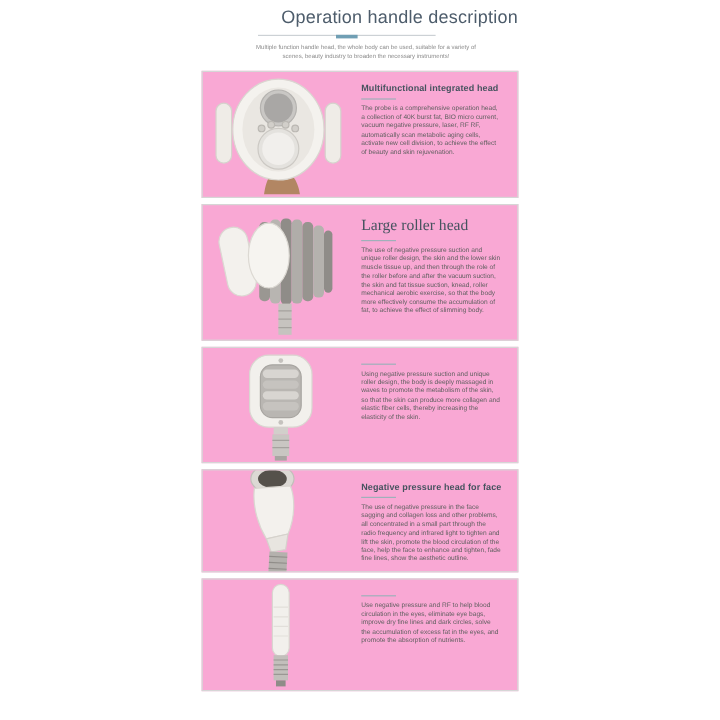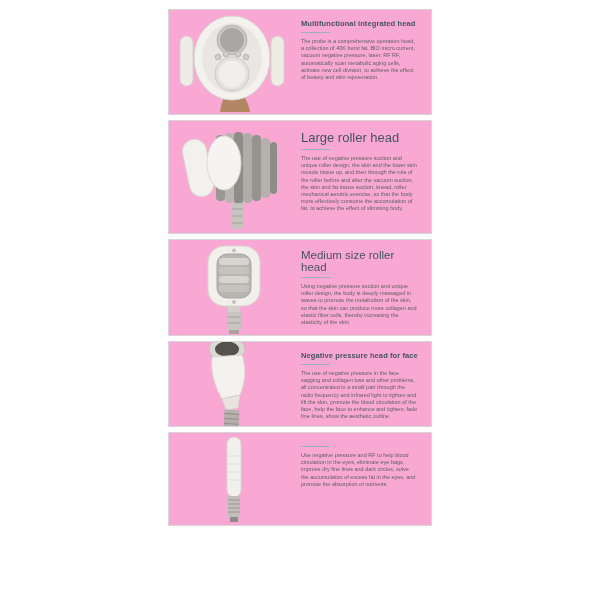--- a/index.html
+++ b/index.html
@@ -19,31 +19,38 @@
     width:184px; margin:7px auto 0; transform:translateX(5px);
     font-size:5px; line-height:6.5px; color:#8b8b8b; text-align:center;
   }
   .sections { width:264px; margin:9px auto 0; }
   .section { border:1px solid #d6d6d6; background:#f9a8d4; display:flex; margin-bottom:5px; }
   .s1{height:106px}.s2{height:114px}.s3{height:97px}.s4{height:86px}.s5{height:94px}
   .img-wrap { width:126px; flex:none; display:flex; align-items:center; justify-content:center; overflow:hidden; }
   .txt { flex:1; padding:9px 13px 5px 6px; }
   .heading { color:#46535f; }
   .h-sm { font-size:7.5px; font-weight:700; letter-spacing:0.1px; }
-  .h-lg { font-size:13px; font-weight:400; }
+  .h-lg { font-size:13px; font-weight:400;font-family:Liberation Serif, serif; }
   .h-md { font-size:11.5px; font-weight:400; }
   .nowrap { white-space:nowrap; }
   .divider { width:29px; height:1px; background:#9fb0ba; margin:4px 0 5px; }
   .desc { font-size:5.5px; line-height:7.2px; color:#5f5f5f; }
 </style>
 </head>
 <body>
 
 <div class="page">
 
+  <div class="header">
+    <div class="title">Operation handle description</div>
+    <div class="rule">
+      <div class="dash"></div>
+    </div>
+    <div class="subtitle">Multiple function handle head, the whole body can be used, suitable for a variety of scenes, beauty industry to broaden the necessary instruments!</div>
+  </div>
 
   <div class="sections">
 
     <div class="section s1">
       <div class="img-wrap">
         <svg width="120" height="100" viewBox="0 0 120 100">
           <path d="M48,100 C50,85 55,80 62,80 C70,80 76,87 78,100 Z" fill="#b28663"></path>
           <rect x="54" y="74" width="14" height="12" fill="#cfccc8"></rect>
           <rect x="8" y="24" width="13" height="50" rx="6.5" fill="#efece7" stroke="#d5d2cc"></rect>
           <rect x="99" y="24" width="13" height="50" rx="6.5" fill="#efece7" stroke="#d5d2cc"></rect>
@@ -105,21 +112,20 @@
           <circle cx="62" cy="8.5" r="2" fill="#c5c2be"></circle>
           <circle cx="62" cy="60" r="2" fill="#c5c2be"></circle>
           <rect x="56" y="64" width="12" height="6" fill="#d2cfcb"></rect>
           <rect x="55" y="70" width="14" height="18" fill="#c9c6c2"></rect>
           <line x1="55" y1="75" x2="69" y2="75" stroke="#a5a29e" stroke-width="1"></line>
           <line x1="55" y1="81" x2="69" y2="81" stroke="#a5a29e" stroke-width="1"></line>
           <rect x="57" y="88" width="10" height="4" fill="#a8a5a1"></rect>
         </svg>
       </div>
       <div class="txt">
-        <div class="heading h-md">Medium size roller head</div>
         <div class="divider"></div>
         <div class="desc">Using negative pressure suction and unique roller design, the body is deeply massaged in waves to promote the metabolism of the skin, so that the skin can produce more collagen and elastic fiber cells, thereby increasing the elasticity of the skin.</div>
       </div>
     </div>
 
     <div class="section s4">
       <div class="img-wrap">
         <svg width="120" height="102" viewBox="0 0 120 102">
           <ellipse cx="55" cy="16" rx="18" ry="12" fill="#dcd9d4" stroke="#c2bfba"></ellipse>
           <ellipse cx="55" cy="16" rx="12" ry="7.5" fill="#55514b"></ellipse>

